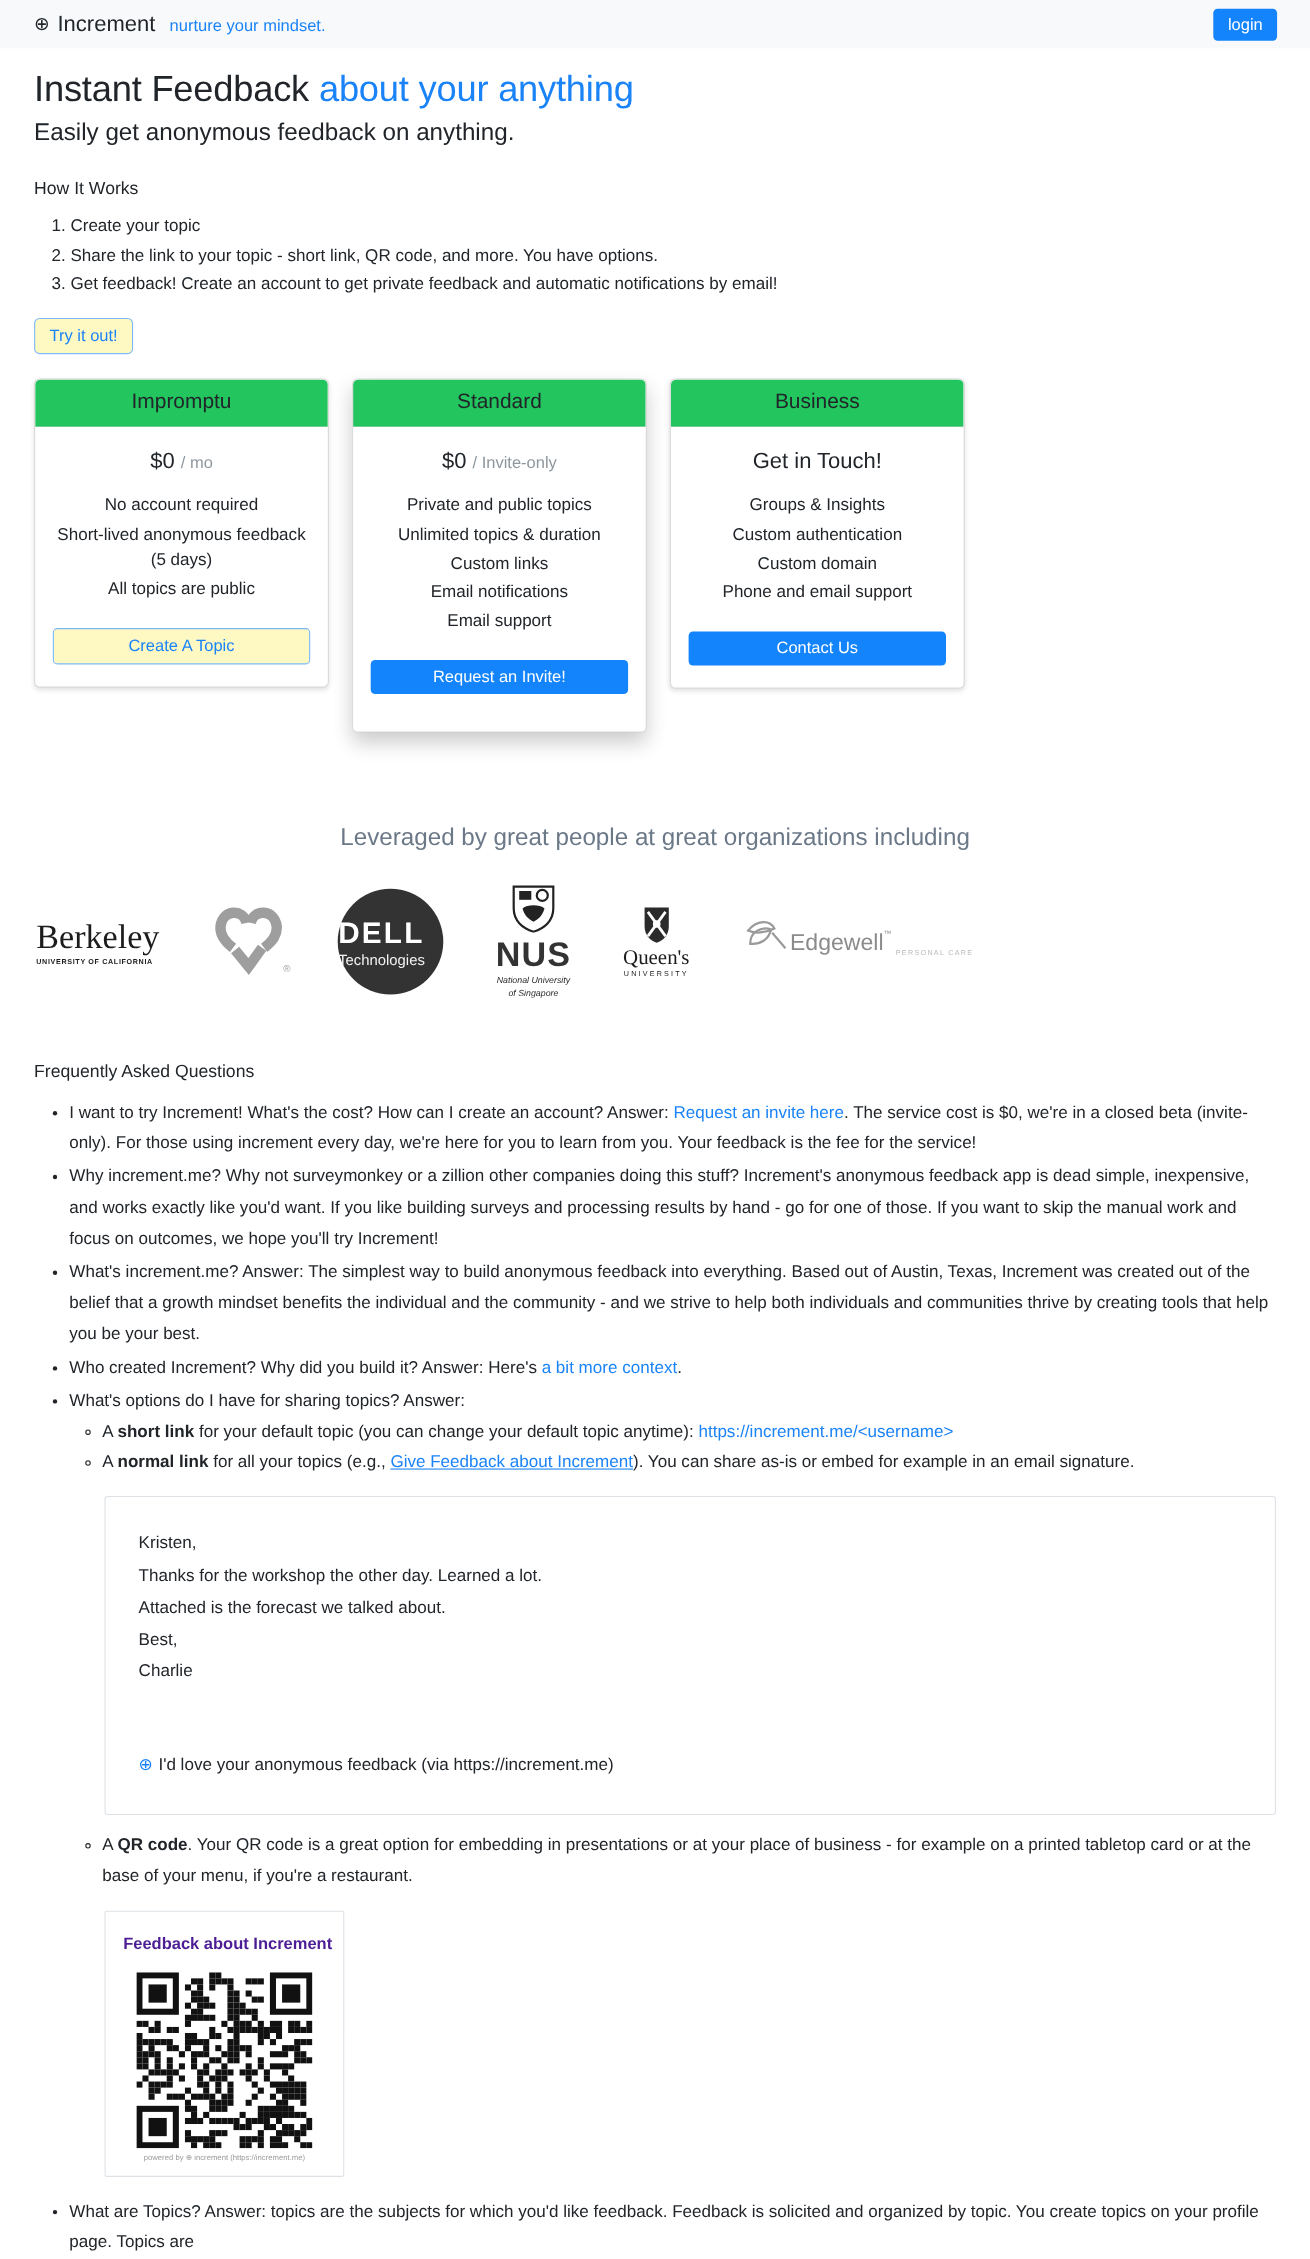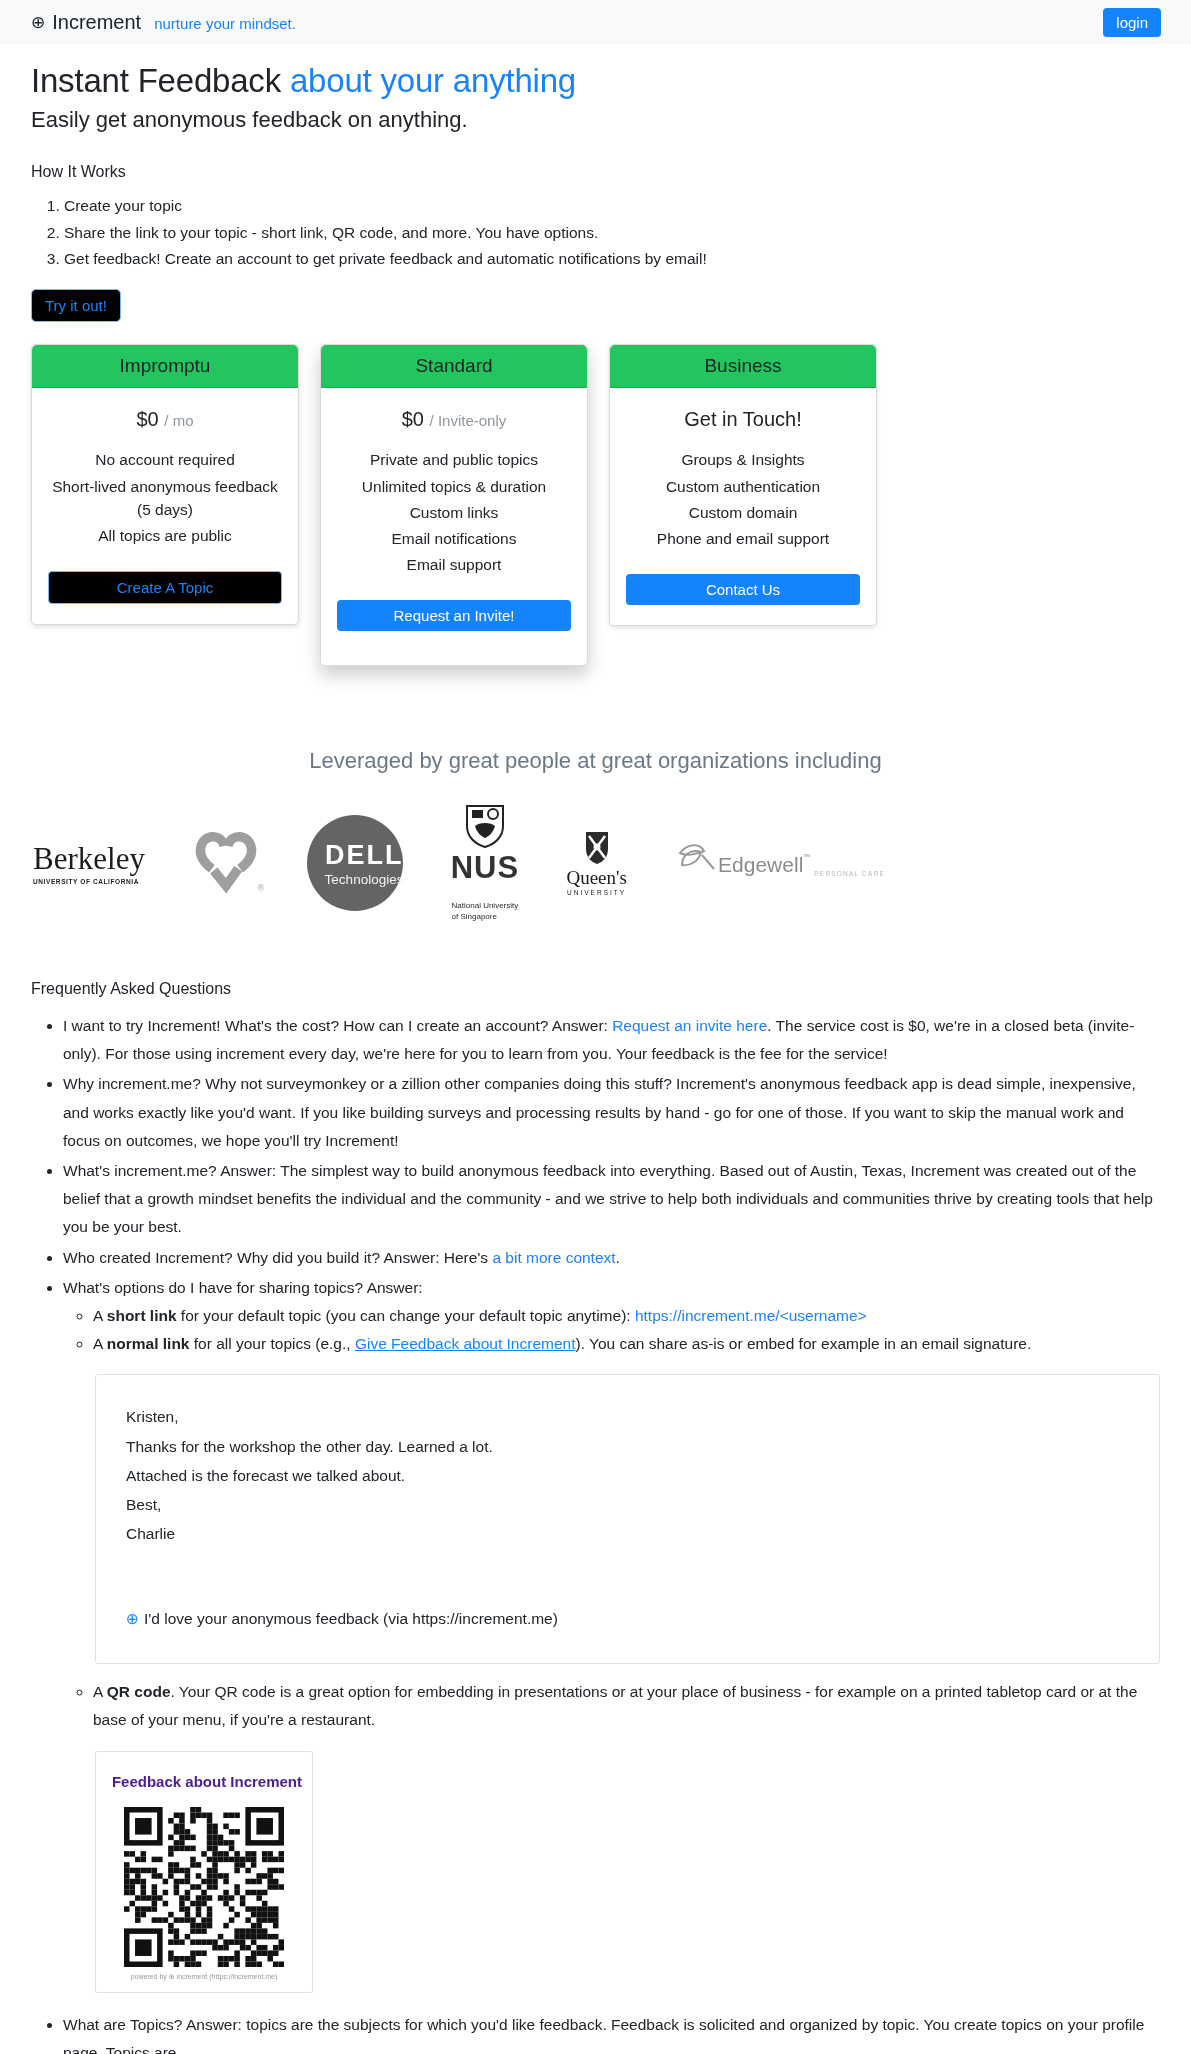--- a/index.html
+++ b/index.html
@@ -20,21 +20,21 @@
     padding: 7px 30px 7px 31px;
     height: 44px;
   }
   .brand { display: flex; align-items: baseline; cursor: pointer; }
   .brand .globe { font-size: 17px; color: #212529; margin-right: 7px; position: relative; top: -1px;}
   .brand .brand-name { font-size: 20px; color: #212529; }
   .brand .tagline { font-size: 15px; color: #1a83f7; margin-left: 13px; }
   .spacer { flex: 1; }
   .btn { border: none; border-radius: 4px; font-family: inherit; cursor: pointer; }
   .btn-primary { background: #1384fb; color: #fff; }
-  .btn-outline { background: #000000; color: #1a83f7; border: 1px solid #7cb9f8; }
+  .btn-outline { background: #fef9c3; color: #1a83f7; border: 1px solid #7cb9f8; }
   .login-btn { font-size: 15px; padding: 6px 13px; }
 
   
   .container { padding: 0 31px; }
 
   
   h1.hero-title { font-size: 33px; font-weight: 400; margin-top: 18px; letter-spacing: -0.2px; }
   h1.hero-title .accent { color: #1a83f7; }
   .hero-sub { font-size: 22px; margin-top: 7px; }
 
@@ -71,27 +71,27 @@
   .logos {
     margin: 30px 0 0 2px; width: 852px;
     display: flex; align-items: center; justify-content: space-between;
   }
   .logo { display: flex; flex-direction: column; align-items: center; filter: grayscale(1); }
   .logo-berkeley .big { font-family: "Liberation Serif", "DejaVu Serif", serif; font-size: 31px; color: #1c1c1c; }
   .logo-berkeley .tiny { font-size: 6.5px; font-weight: bold; letter-spacing: .6px; color: #1c1c1c; align-self: flex-start; margin-top: 1px;}
   .logo-heart { position: relative; }
   .logo-heart .reg { position: absolute; right: -4px; bottom: 6px; font-size: 9px; color: #9e9e9e; }
   .logo-dell {
-    width: 96px; height: 96px; border-radius: 50%; background: #15803d;
-    display: flex; flex-direction: column; align-items: flex-end; justify-content: center;
+    width: 96px; height: 96px; border-radius: 50%; background: #701a75;
+    display: flex; flex-direction: column; align-items: flex-start; justify-content: center;
   }
   .logo-dell .big { color: #fff; font-size: 27px; font-weight: bold; letter-spacing: 2px; }
   .logo-dell .small { color: #f2f2f2; font-size: 13.5px; margin-top: 1px; }
   .logo-nus .big { font-size: 31px; font-weight: bold; color: #701a75; letter-spacing: 1px; line-height: 1; margin-top: 4px;}
-  .logo-nus .tiny { font-size: 8px; color: #2a2a2a; line-height: 1.3; text-align: left; margin-top: 18px; }
+  .logo-nus .tiny { font-size: 8px; color: #2a2a2a; line-height: 1.3; text-align: center; margin-top: 4px; font-style: italic; }
   .logo-queens .big { font-family: "Liberation Serif", "DejaVu Serif", serif; font-size: 19px; color: #1c1c1c; line-height: 1; margin-top: 3px; }
   .logo-queens .tiny { font-size: 6.5px; letter-spacing: 2px; color: #1c1c1c; margin-top: 2px; }
   .logo-edgewell { flex-direction: row; align-items: flex-start; }
   .logo-edgewell .name { font-size: 21px; color: #8b8b8b; margin-top: 14px; }
   .logo-edgewell .tm { font-size: 7px; color: #8b8b8b; vertical-align: top; }
   .logo-edgewell .tiny { font-size: 6.5px; letter-spacing: 1.2px; color: #b9b9b9; margin-top: 31px; margin-left: 4px;}
 
   
   .faq { margin-top: 58px; }
   ul.faq-list { margin: 14px 0 0 0; padding-left: 32px; line-height: 1.82; }

